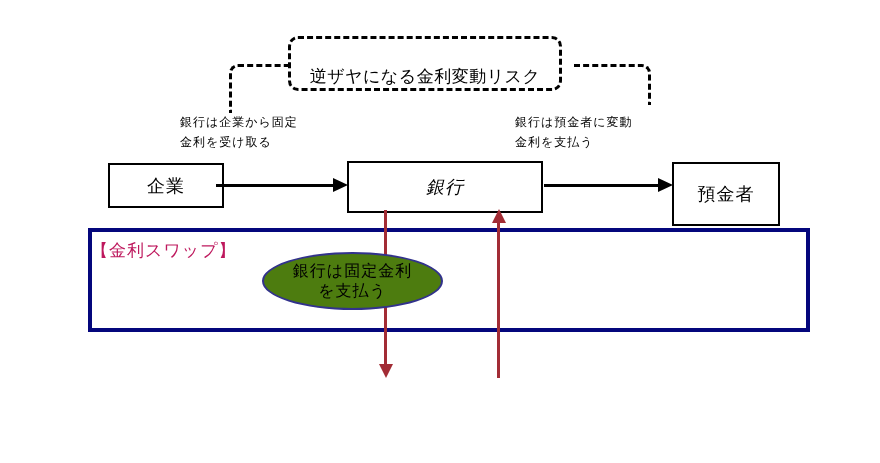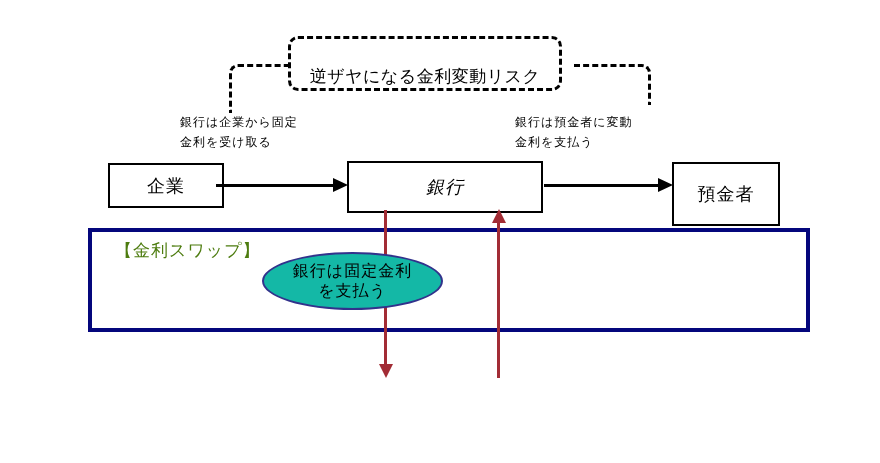--- a/index.html
+++ b/index.html
@@ -61,36 +61,36 @@
     border-left:15px solid #000; }
   .h-head-1 { left:333px; }
   .h-head-2 { left:658px; }
 
   
   .swap-rect {
     left:88px; top:228px; width:722px; height:104px;
     border:4px solid #04067C; background:transparent; z-index:1;
   }
   .swap-title {
-    left:115px; top:239px; font-size:17px; letter-spacing:1px;
-    color:#4d7c0f; z-index:2;
+    left:91px; top:239px; font-size:17px; letter-spacing:1px;
+    color:#be185d; z-index:2;
   }
 
   
   .v-line { width:3px; background:#A22C35; z-index:2; }
   .v-line-down { left:384px; top:210px; height:155px; }
   .v-line-up   { left:497px; top:222px; height:156px; }
   .v-head { width:0; height:0; z-index:2;
     border-left:7px solid transparent; border-right:7px solid transparent; }
   .v-head-down { left:379px; top:364px; border-top:14px solid #A22C35; }
   .v-head-up   { left:492px; top:209px; border-bottom:14px solid #A22C35; }
 
   
   .ellipse {
-    border:2px solid #32328C; background:#14b8a6; border-radius:50%;
+    border:2px solid #32328C; background:#4d7c0f; border-radius:50%;
     display:flex; align-items:center; justify-content:center;
     text-align:center; white-space:pre-line; font-size:16px;
     line-height:20px; letter-spacing:1px; z-index:3;
   }
   .ellipse-fixed    { left:262px; top:252px; width:181px; height:58px; }
   .ellipse-floating { left:465px; top:251px; width:189px; height:56px; }
 </style>
 </head>
 <body>
 

